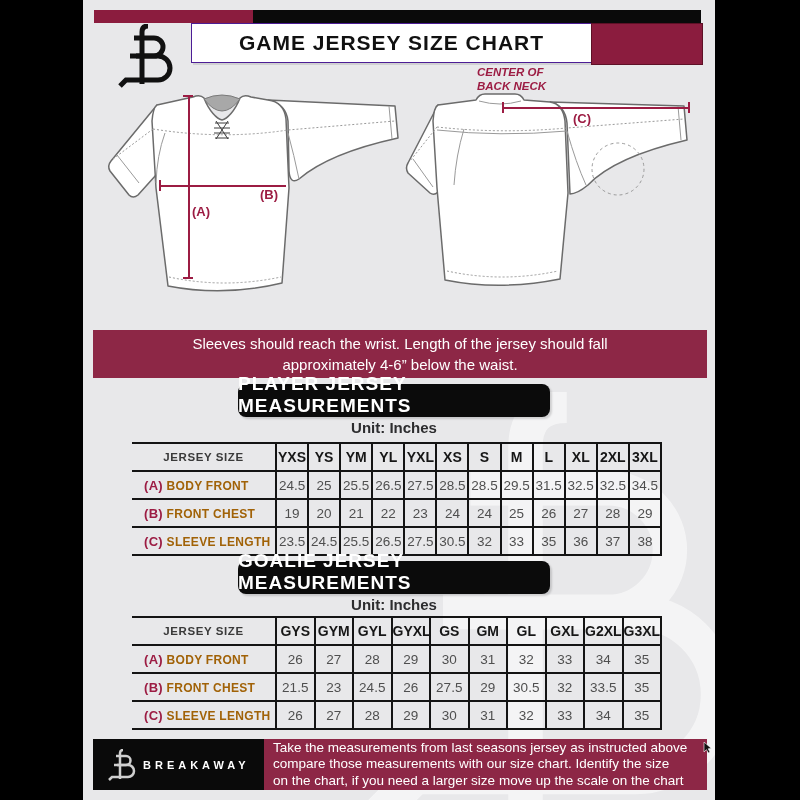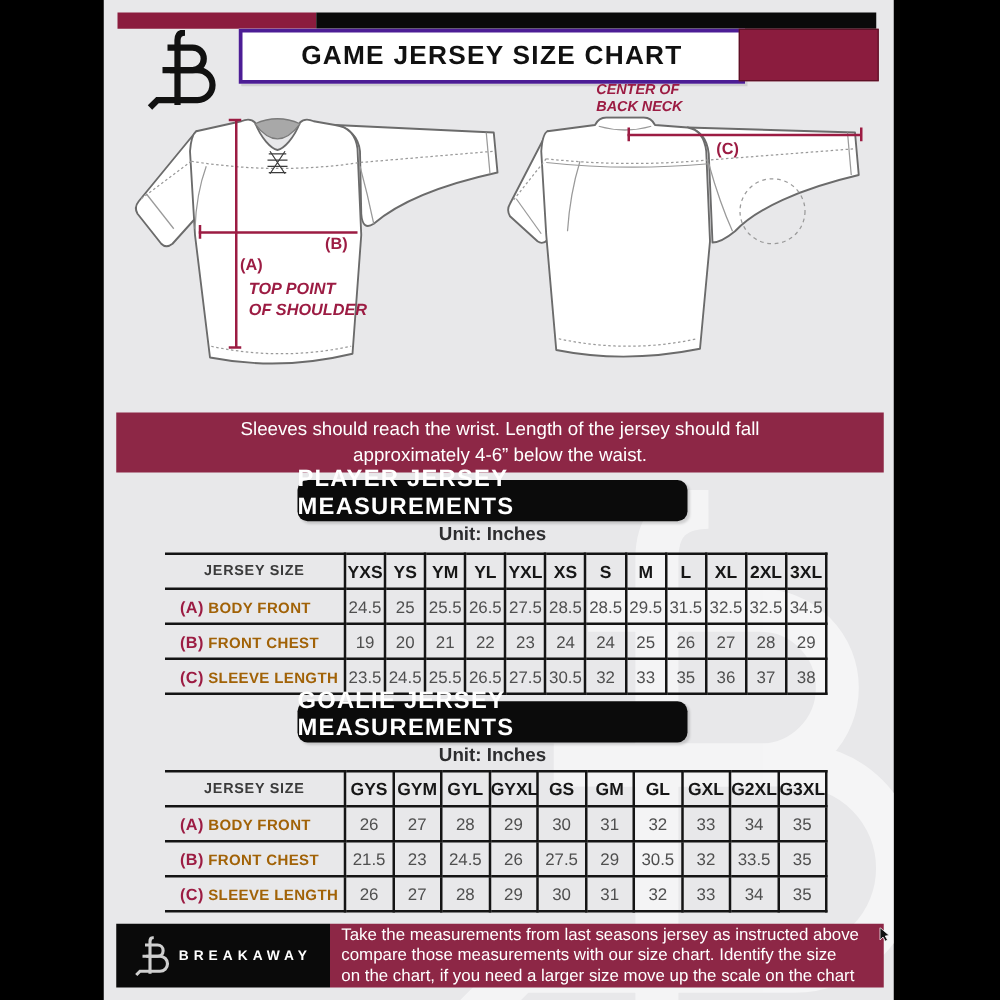--- a/index.html
+++ b/index.html
@@ -5,21 +5,21 @@
   html,body{margin:0;padding:0;background:#000;}
   .stage{position:relative;width:800px;height:800px;background:#000;overflow:hidden;
          font-family:"Liberation Sans",sans-serif;}
   .page{position:absolute;left:83px;top:0;width:632px;height:800px;background:#e8e8ea;overflow:hidden;}
 
   
   .bar{position:absolute;height:13px;top:10px;}
   .bar.maroon{left:11px;width:159px;background:#8b1c3e;}
   .bar.black{left:170px;width:448px;background:#0a0a0a;}
   .title-box{position:absolute;left:108px;top:23px;width:399px;height:38px;background:#fff;
-             border:3px solid #4c1d95;box-shadow:2px 2px 0 rgba(0,0,0,.10);
+             border:1px solid #4c1d95;box-shadow:2px 2px 0 rgba(0,0,0,.10);
              display:flex;align-items:center;justify-content:center;}
   .title-box span{font-weight:bold;font-size:21px;letter-spacing:1px;color:#111;}
   .title-block{position:absolute;left:508px;top:23px;width:110px;height:40px;background:#8b1c3e;border:1px solid #5e1026;}
   .logo-head{position:absolute;left:33px;top:24px;}
 
   
   .jersey{position:absolute;z-index:1;}
   .jersey path,.jersey circle{vector-effect:non-scaling-stroke;}
 
   
@@ -146,24 +146,20 @@
     <div class="mline" style="left:105px;top:96px;width:1.5px;height:182px;"></div>
     <div class="mline" style="left:100px;top:95px;width:10px;height:1.5px;"></div>
     <div class="mline" style="left:100px;top:277px;width:10px;height:1.5px;"></div>
     <div class="mline" style="left:76px;top:185px;width:127px;height:1.5px;"></div>
     <div class="mline" style="left:76px;top:180px;width:1.5px;height:11px;"></div>
     <div class="mline" style="left:419px;top:107px;width:187px;height:1.5px;"></div>
     <div class="mline" style="left:419px;top:102px;width:1.5px;height:11px;"></div>
     <div class="mline" style="left:605px;top:102px;width:1.5px;height:11px;"></div>
 
     <div class="marker" style="left:109px;top:204px;">(A)</div>
-    <div class="note" style="left:116px;top:222px;font-size:13px;line-height:17px;">
-      <div>TOP POINT</div>
-      <div>OF SHOULDER</div>
-    </div>
     <div class="marker" style="left:177px;top:187px;">(B)</div>
     <div class="marker" style="left:490px;top:111px;">(C)</div>
     <div class="note" style="left:394px;top:65px;font-size:11.5px;line-height:14px;">
       <div>CENTER OF</div>
       <div>BACK NECK</div>
     </div>
 
     <div class="banner">
       <div>Sleeves should reach the wrist. Length of the jersey should fall</div>
       <div>approximately 4-6” below the waist.</div>

